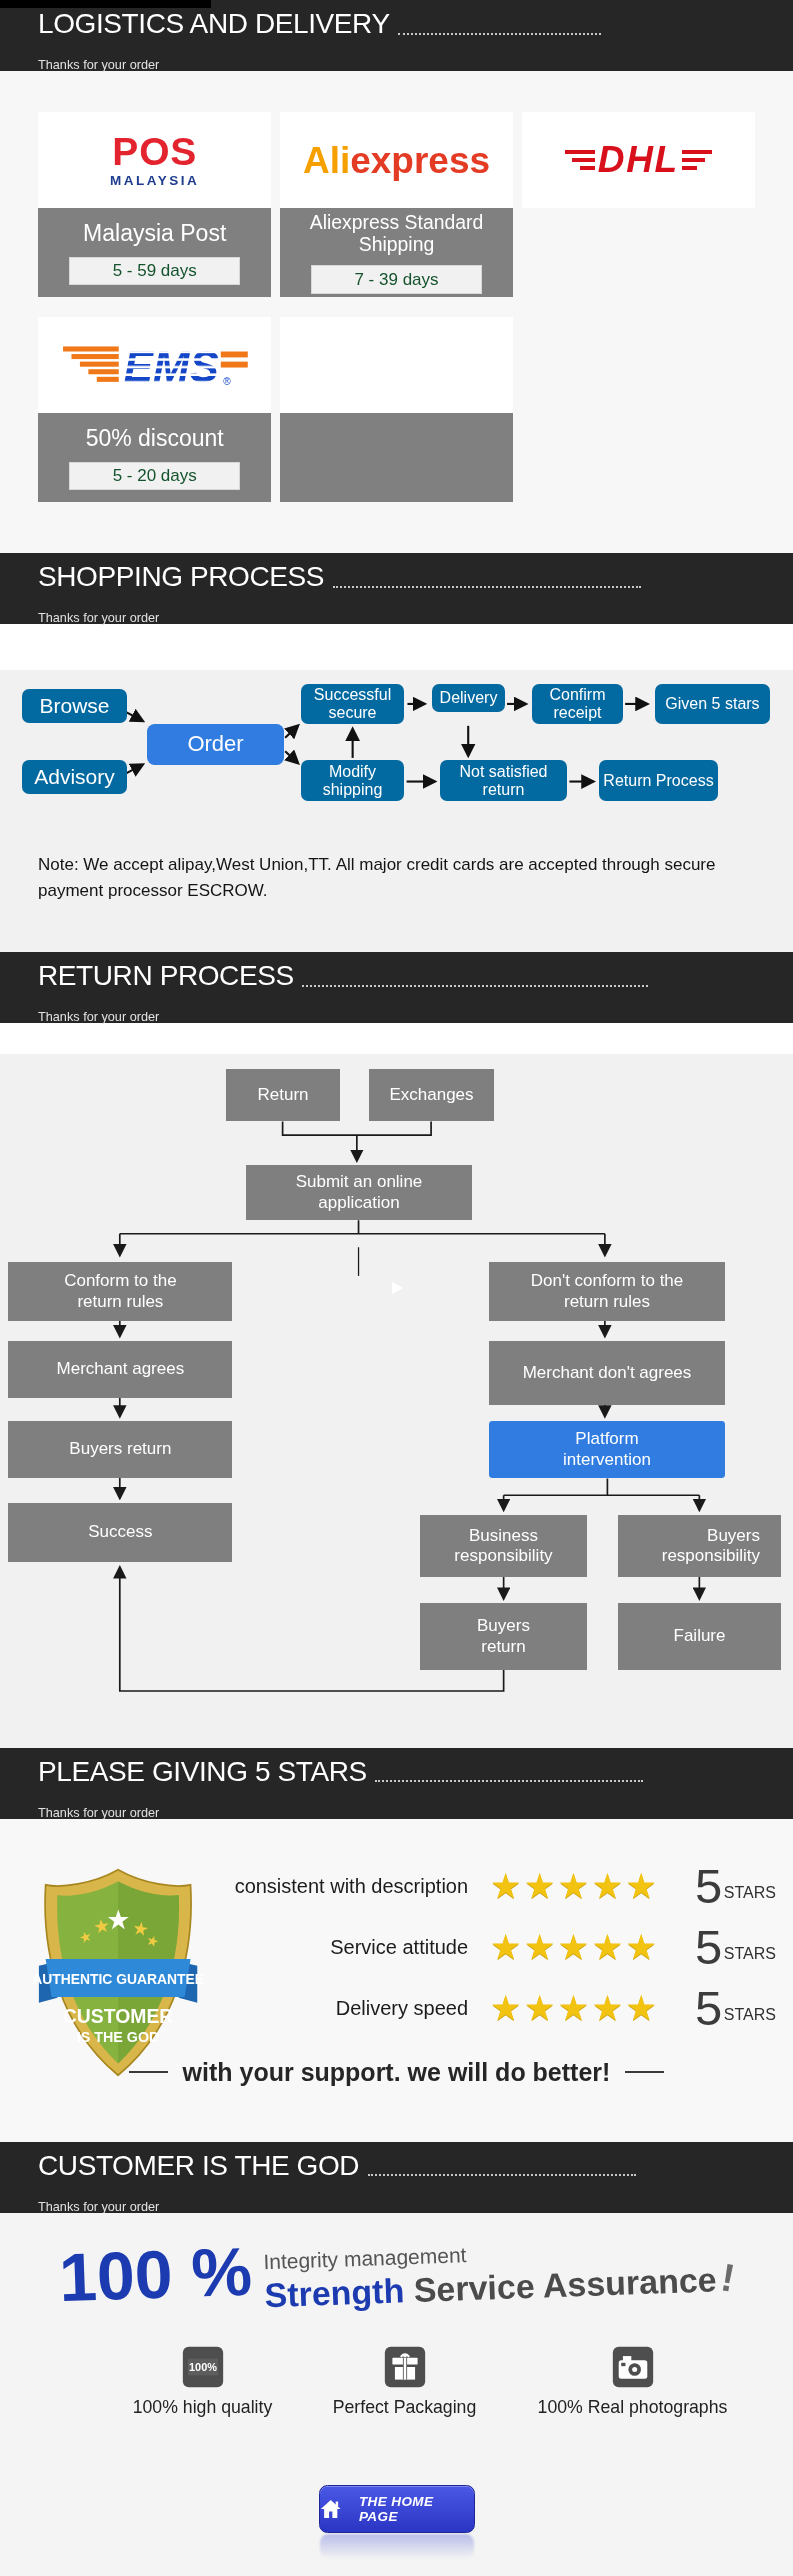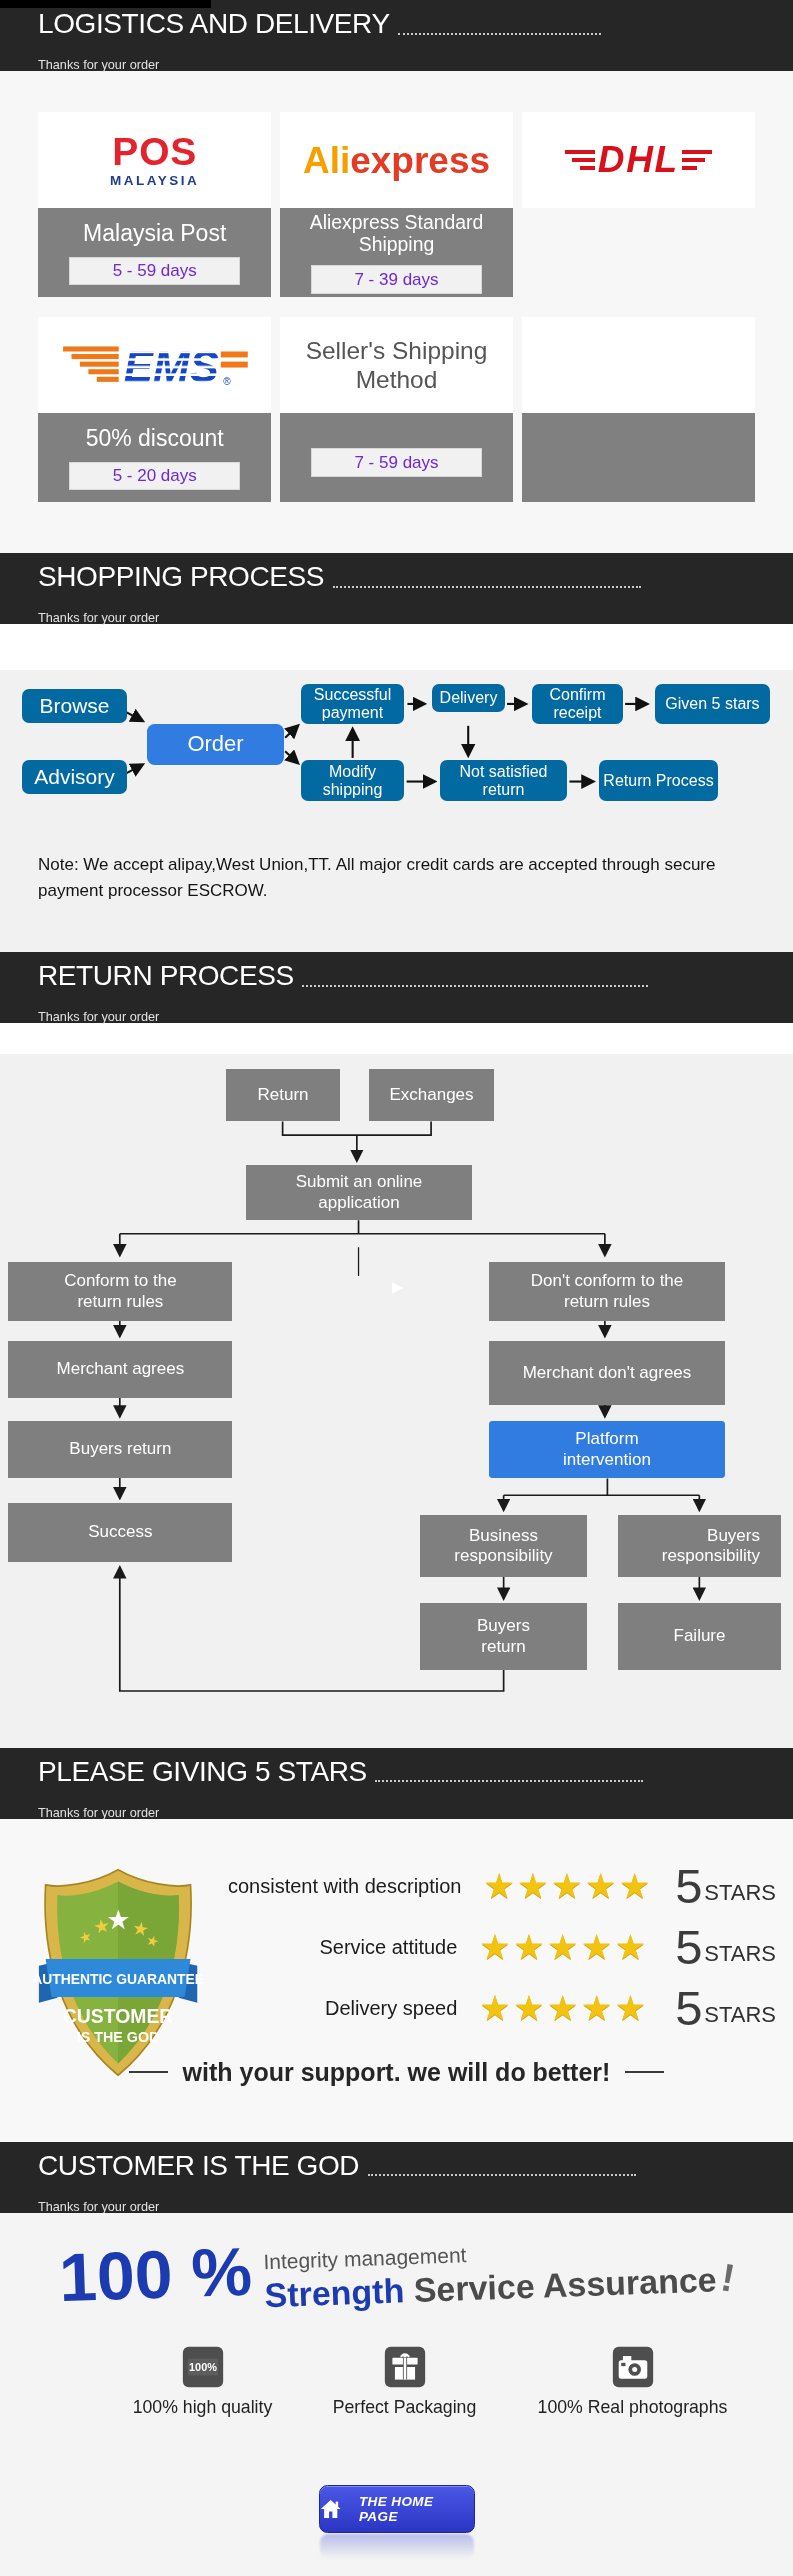--- a/index.html
+++ b/index.html
@@ -14,21 +14,21 @@
   .bar-sub{font-size:12.7px;color:#e2e2e2;margin-top:18px;}
   .top-strip{position:absolute;top:0;left:0;width:211px;height:7.6px;background:#000;}
   
   .sec-logistics{background:#f7f7f7;padding:41px 38px 51px;}
   .lg-grid{display:grid;grid-template-columns:1fr 1fr 1fr;column-gap:8.4px;}
   .lg-grid + .lg-grid{margin-top:20px;}
   .lg-white{background:#fff;height:96px;display:flex;flex-direction:column;align-items:center;justify-content:center;}
   .lg-grey{background:#808080;height:89px;display:flex;flex-direction:column;align-items:center;justify-content:center;color:#fff;text-align:center;}
   .lg-name{font-size:23px;}
   .lg-name.small{font-size:19.4px;line-height:1.15;padding:0 22px;}
-  .lg-days{background:#f1f1f1;color:#6d28d9;font-size:17px;padding:3.4px 0;width:169px;margin-top:10px;border:0.8px solid #d8d8d8;text-align:center;}
+  .lg-days{background:#f1f1f1;color:#14532d;font-size:17px;padding:3.4px 0;width:169px;margin-top:10px;border:0.8px solid #d8d8d8;text-align:center;}
   .seller-text{font-size:24.5px;color:#555;text-align:center;line-height:1.2;}
   
   .logo-pos{text-align:center;}
   .pos-word{font-size:39px;font-weight:800;color:#e3242f;letter-spacing:0.8px;line-height:1;position:relative;display:inline-block;}
   .pos-chev{position:absolute;left:50%;top:50%;transform:translate(-46%,-50%);width:0;height:0;
             border-left:11px solid #fff;border-top:6.8px solid transparent;border-bottom:6.8px solid transparent;}
   .pos-malaysia{font-size:13.5px;font-weight:700;color:#1e3d8f;letter-spacing:2.5px;margin-top:2.5px;}
   .logo-ali{font-size:37px;font-weight:700;line-height:1;}
   .ali-a{color:#f6a000}.ali-e{color:#e43b25}
   .logo-dhl{display:flex;align-items:center;gap:3px;color:#d8101c;font-style:italic;font-weight:800;font-size:37px;letter-spacing:1.7px;}
@@ -52,21 +52,21 @@
         text-align:center;font-size:17px;line-height:1.2;box-sizing:border-box;padding:1.7px;}
   .rbox.blue{background:#317ce0;border-radius:3.4px;}
   
   .sec-stars{position:relative;height:323px;background:#f8f8f8;}
   .badge-svg{position:absolute;left:32px;top:44px;}
   .star-rows{position:absolute;left:228px;top:37px;right:17px;}
   .star-row{display:flex;align-items:center;height:61px;}
   .star-label{width:253px;text-align:right;font-size:20px;color:#1c1c1c;margin-right:22px;white-space:nowrap;}
   .star-glyphs{font-size:35px;letter-spacing:2.5px;color:#f3c312;text-shadow:0 0.8px 0 #caa10a;width:207px;}
   .star-score{font-size:49px;color:#3c3c3c;margin-left:8.4px;line-height:1;}
-  .star-unit{font-size:22px;color:#303030;margin-left:1.7px;padding-top:13.5px;}
+  .star-unit{font-size:16px;color:#303030;margin-left:1.7px;padding-top:13.5px;}
   .support{position:absolute;top:239px;left:0;right:0;display:flex;align-items:center;justify-content:center;gap:15px;}
   .support-text{font-size:25px;font-weight:700;color:#262626;}
   .support-line{width:39px;height:2.5px;background:#3a3a3a;}
   
   .sec-customer{position:relative;height:363px;background:#f4f4f4;}
   .big-line{position:absolute;top:29px;left:0;right:0;display:flex;justify-content:center;align-items:flex-start;gap:11.8px;}
   .big-100{font-size:68px;font-weight:800;color:#1c3bb0;line-height:.95;transform:rotate(-2deg);}
   .big-right{display:flex;flex-direction:column;transform:rotate(-2deg);}
   .integrity{font-size:21px;color:#555;}
   .strength-line{font-size:34px;font-weight:800;line-height:1.05;white-space:nowrap;}
@@ -160,28 +160,20 @@
           </g>
           <text x="78" y="52" font-size="52" font-weight="bold" font-style="italic" fill="url(#emsStripe)" font-family="Liberation Sans, sans-serif">EMS</text>
           <rect x="193" y="16" width="32" height="7" fill="#f07818"></rect>
           <rect x="193" y="28" width="32" height="7" fill="#f07818"></rect>
           <text x="196" y="56" font-size="12" fill="#1446c8" font-family="Liberation Sans, sans-serif">®</text>
         </svg>
       </div>
       <div class="lg-grey">
         <div class="lg-name">50% discount</div>
         <div class="lg-days">5 - 20 days</div>
-      </div>
-    </div>
-    <div>
-      <div class="lg-white">
-        <div class="seller-text">Seller's Shipping Method</div>
-      </div>
-      <div class="lg-grey">
-        <div class="lg-days">7 - 59 days</div>
       </div>
     </div>
     <div>
       <div class="lg-white"></div>
       <div class="lg-grey"></div>
     </div>
   </div>
 </div>
 
 <div class="bar">
@@ -210,21 +202,21 @@
         <path d="M741 40 L767 40" marker-end="url(#ah1)"></path>
         <path d="M418 104 L418 70" marker-end="url(#ah1)"></path>
         <path d="M555 66 L555 101" marker-end="url(#ah1)"></path>
         <path d="M482 132 L515 132" marker-end="url(#ah1)"></path>
         <path d="M675 132 L703 132" marker-end="url(#ah1)"></path>
       </g>
     </svg>
     <div class="fbox lg-font" style="left:22px;top:18.6px;width:105px;height:34px;">Browse</div>
     <div class="fbox lg-font" style="left:22px;top:90px;width:105px;height:34px;">Advisory</div>
     <div class="fbox blue" style="left:147px;top:54px;width:137px;height:41px;">Order</div>
-    <div class="fbox" style="left:301px;top:13.5px;width:103px;height:40px;">Successful payment</div>
+    <div class="fbox" style="left:301px;top:13.5px;width:103px;height:40px;">Successful secure</div>
     <div class="fbox" style="left:432px;top:13.5px;width:73px;height:28px;">Delivery</div>
     <div class="fbox" style="left:532px;top:13.5px;width:91px;height:40px;">Confirm receipt</div>
     <div class="fbox" style="left:655px;top:13.5px;width:115px;height:40px;">Given 5 stars</div>
     <div class="fbox" style="left:301px;top:90px;width:103px;height:41px;">Modify shipping</div>
     <div class="fbox" style="left:440px;top:90px;width:127px;height:41px;">Not satisfied return</div>
     <div class="fbox" style="left:599px;top:90px;width:119px;height:41px;">Return Process</div>
   </div>
   <div class="note">Note: We accept alipay,West Union,TT. All major credit cards are accepted through secure payment processor ESCROW.</div>
 </div>
 

